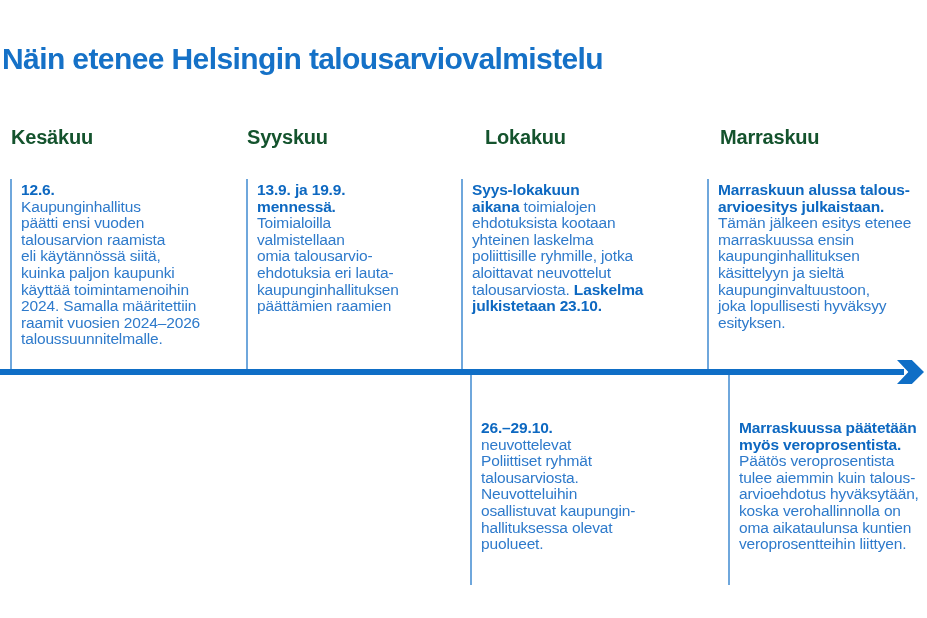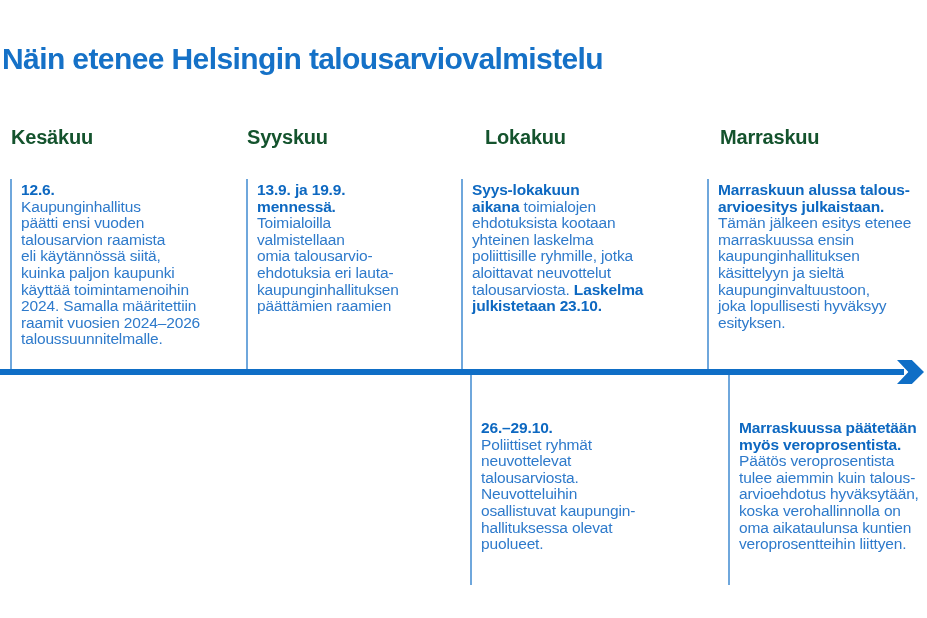--- a/index.html
+++ b/index.html
@@ -104,22 +104,22 @@
     <div class="line"><span>kaupunginvaltuustoon,</span></div>
     <div class="line"><span>joka lopullisesti hyväksyy</span></div>
     <div class="line"><span>esityksen.</span></div>
   </div>
 
 <div class="timeline-bar"></div>
 <div class="timeline-arrow"></div>
 
 <div class="col below c5">
     <div class="line"><span class="b">26.–29.10.</span></div>
+    <div class="line"><span>neuvottelevat</span></div>
     <div class="line"><span>Poliittiset ryhmät</span></div>
-    <div class="line"><span>neuvottelevat</span></div>
     <div class="line"><span>talousarviosta.</span></div>
     <div class="line"><span>Neuvotteluihin</span></div>
     <div class="line"><span>osallistuvat kaupungin-</span></div>
     <div class="line"><span>hallituksessa olevat</span></div>
     <div class="line"><span>puolueet.</span></div>
   </div>
 <div class="col below c6">
     <div class="line"><span class="b">Marraskuussa päätetään</span></div>
     <div class="line"><span class="b">myös veroprosentista.</span></div>
     <div class="line"><span>Päätös veroprosentista</span></div>

